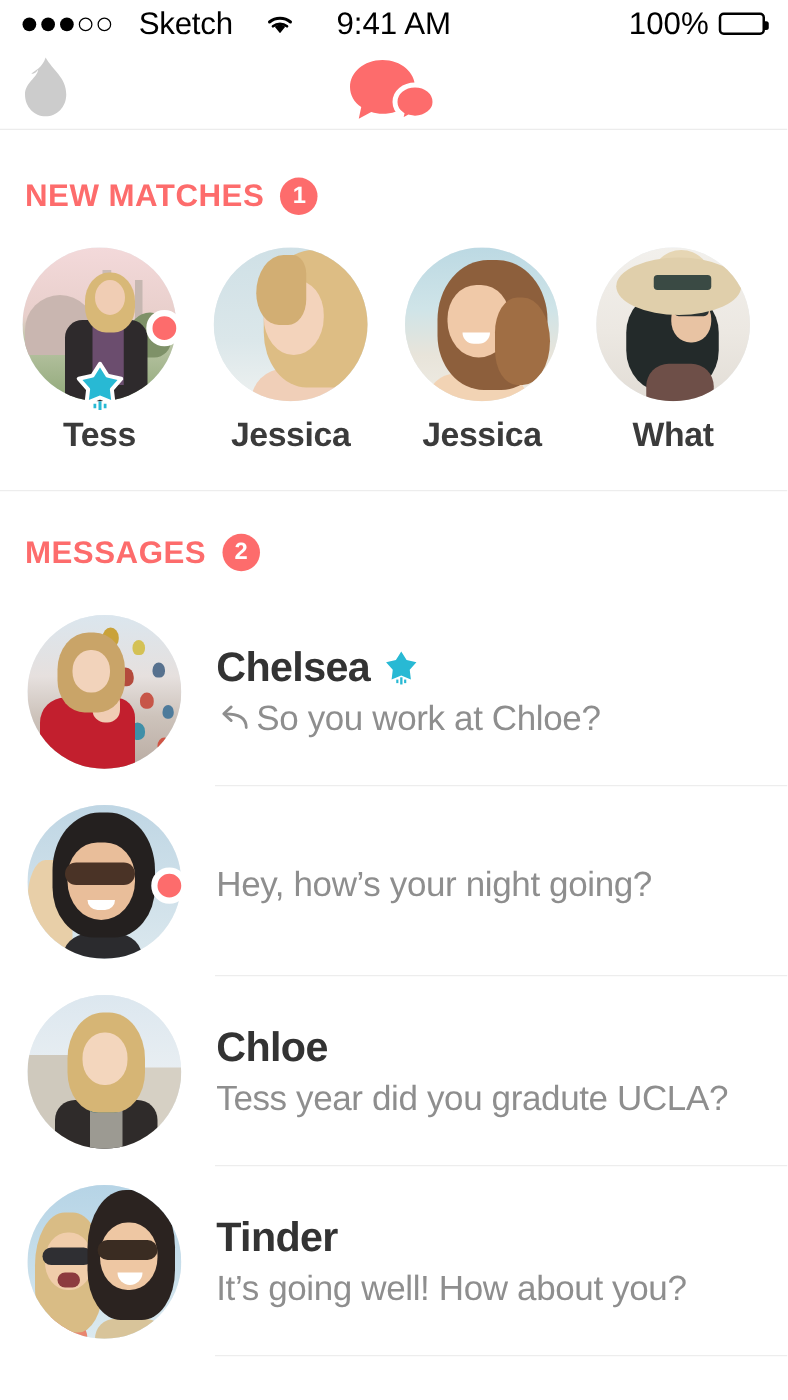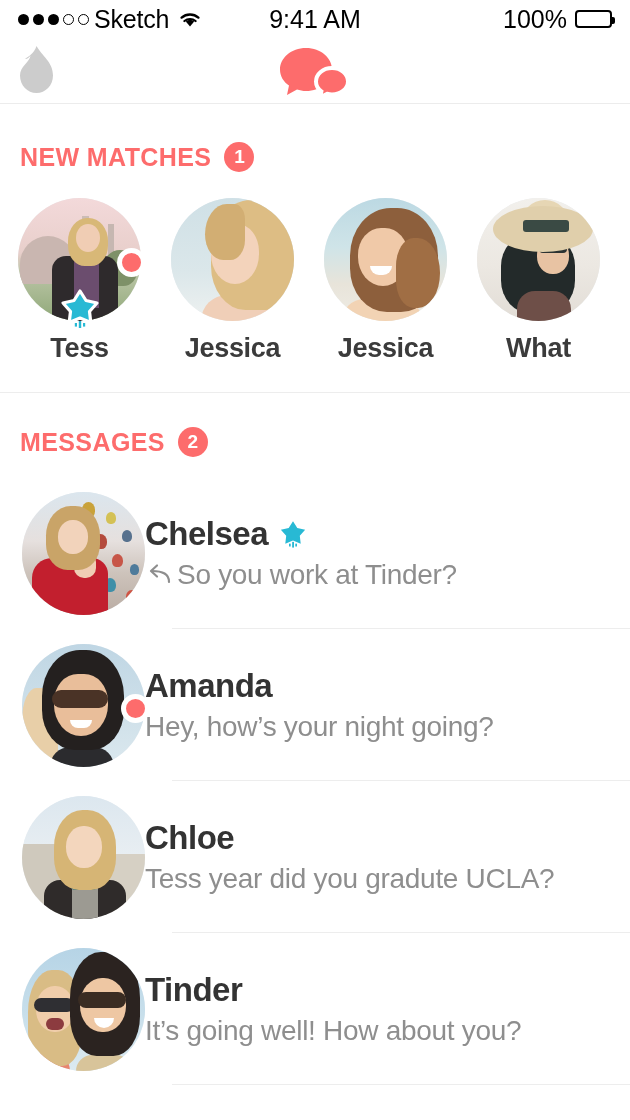--- a/index.html
+++ b/index.html
@@ -22,21 +22,21 @@
   
   .status-bar {
     height: 38px;
     display: flex;
     align-items: center;
     padding: 0 18px;
     font-size: 25px;
     color: #000;
     font-weight: 400;
   }
-  .status-left { display: flex; align-items: center; gap: 5px; flex: 1; }
+  .status-left { display: flex; align-items: center; gap: 22px; flex: 1; }
   .signal-dots { display: flex; align-items: center; gap: 4px; }
   .dot {
     width: 11px; height: 11px; border-radius: 50%;
     background: #000;
   }
   .dot.hollow { background: transparent; border: 1.7px solid #000; }
   .carrier { font-size: 25px; letter-spacing: -0.2px; }
   .wifi-icon { margin-left: 3px; display:block; }
   .status-center {
     position: absolute; left: 0; right: 0;
@@ -147,21 +147,21 @@
     padding-left: 22px;
   }
   .msg-avatar-wrap { position: relative; width: 123px; height: 123px; flex: 0 0 123px; }
   .msg-unread-dot {
     position: absolute;
     right: -5px; top: 50px;
     width: 29px; height: 29px; border-radius: 50%;
     background: #FD6C6C;
     border: 5px solid #fff;
   }
-  .msg-body { flex: 1; padding-right: 12px; }
+  .msg-body { margin-left: 28px; flex: 1; padding-right: 12px; }
   .msg-name-line { display: flex; align-items: center; gap: 10px; }
   .msg-name {
     font-size: 33px;
     font-weight: bold;
     color: #333333;
     letter-spacing: -0.5px;
   }
   .msg-star { width: 30px; height: 30px; display: block; }
   .msg-preview-line { display: flex; align-items: center; margin-top: 6px; }
   .reply-arrow { margin-right: 4px; display: block; }
@@ -438,21 +438,21 @@
                 <rect x="15.4" y="34.5" width="2.4" height="4" fill="#28B9D4"></rect>
                 <rect x="24.2" y="34.5" width="2.4" height="4" fill="#28B9D4"></rect>
               </svg>
             </span>
           </div>
           <div class="msg-preview-line">
             <svg class="reply-arrow" width="28" height="26" viewBox="0 0 28 26">
               <path d="M24 20 C24 12 18 9 7 9" stroke="#8e8e8e" stroke-width="2.2" fill="none" stroke-linecap="round"></path>
               <path d="M12 3.5 L6 9 L12 14.5" stroke="#8e8e8e" stroke-width="2.2" fill="none" stroke-linecap="round" stroke-linejoin="round"></path>
             </svg>
-            <span class="msg-preview">So you work at Tinder?</span>
+            <span class="msg-preview">So you work at Chloe?</span>
           </div>
         </div>
         <div class="row-divider"></div>
       </div>
 
       <div class="message-row">
         <div class="msg-avatar-wrap">
           <div class="avatar-circle amanda">
             <div class="ph">
               <div class="ph-sky"></div>
@@ -460,23 +460,20 @@
               <div class="ph-el top"></div>
               <div class="ph-el hair"></div>
               <div class="ph-el face"></div>
               <div class="ph-el glasses"></div>
               <div class="ph-el smile"></div>
             </div>
           </div>
           <span class="msg-unread-dot"></span>
         </div>
         <div class="msg-body">
-          <div class="msg-name-line">
-            <span class="msg-name">Amanda</span>
-          </div>
           <div class="msg-preview-line">
             <span class="msg-preview">Hey, how’s your night going?</span>
           </div>
         </div>
         <div class="row-divider"></div>
       </div>
 
       <div class="message-row">
         <div class="msg-avatar-wrap">
           <div class="avatar-circle chloe">

